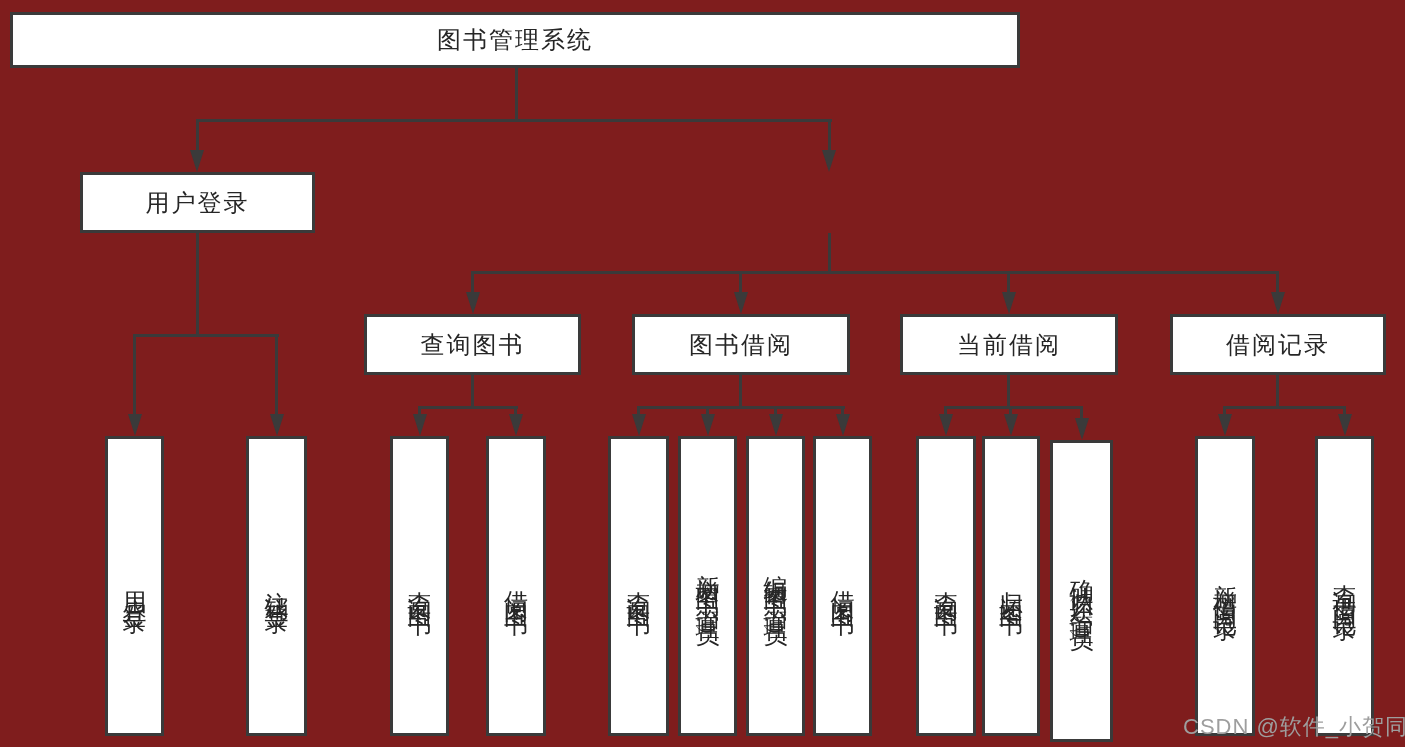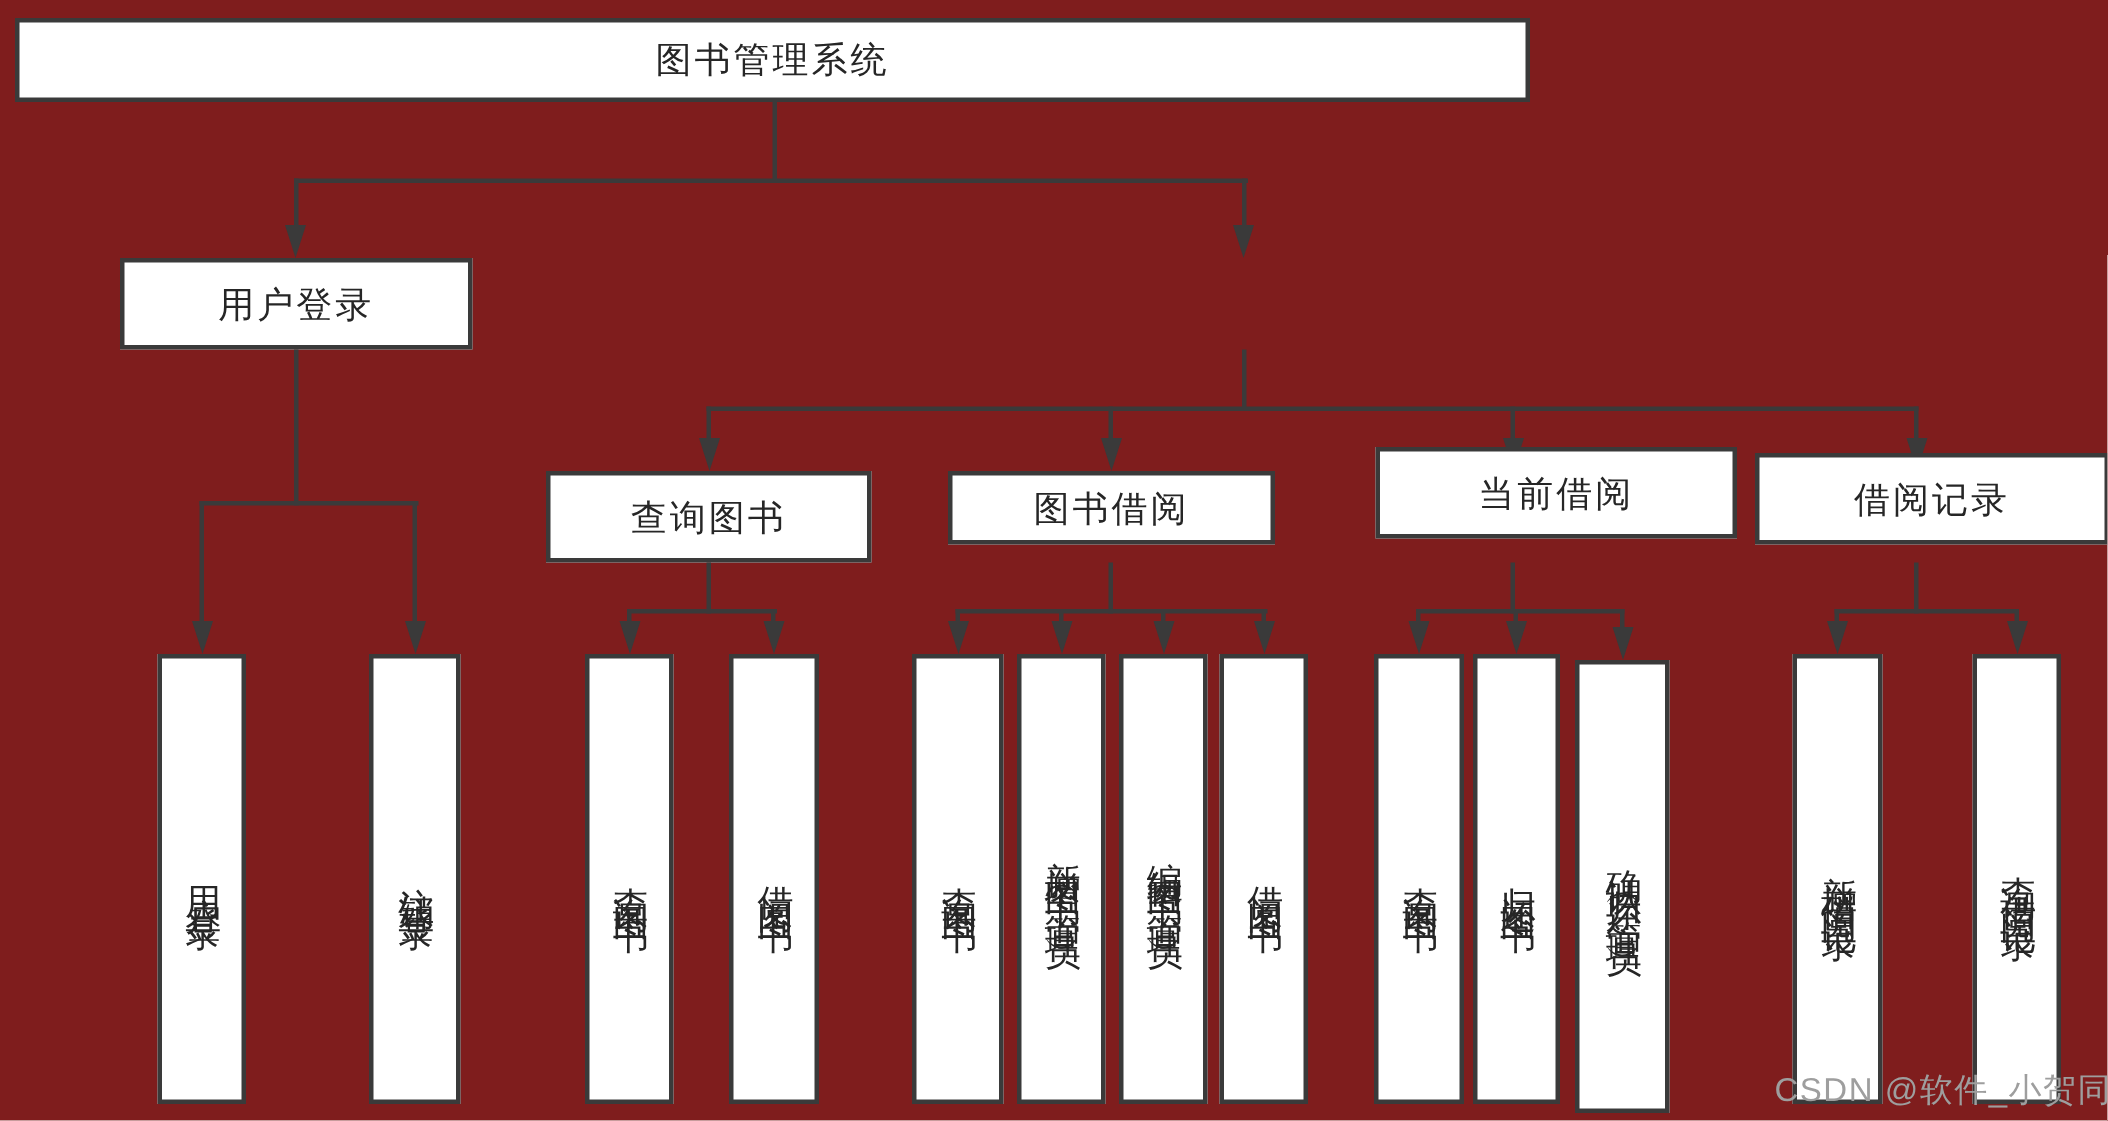--- a/index.html
+++ b/index.html
@@ -65,27 +65,27 @@
   <div class="vline" style="left:739px;top:271px;height:23px;"></div>
   <div class="tri" style="left:734px;top:292px;"></div>
   <div class="vline" style="left:1007px;top:271px;height:23px;"></div>
   <div class="tri" style="left:1002px;top:292px;"></div>
   <div class="vline" style="left:1276px;top:271px;height:23px;"></div>
   <div class="tri" style="left:1271px;top:292px;"></div>
 
   <div class="node" style="left:364px;top:314px;width:217px;height:61px;">
     <span class="lbl">查询图书</span>
   </div>
-  <div class="node" style="left:632px;top:314px;width:218px;height:49px;">
+  <div class="node" style="left:632px;top:314px;width:218px;height:61px;">
     <span class="lbl">图书借阅</span>
   </div>
-  <div class="node" style="left:900px;top:298px;width:241px;height:61px;margin-left:17px;">
+  <div class="node" style="left:900px;top:314px;width:218px;height:61px;">
     <span class="lbl">当前借阅</span>
   </div>
-  <div class="node" style="left:1170px;top:302px;width:236px;height:61px;">
+  <div class="node" style="left:1170px;top:314px;width:216px;height:61px;">
     <span class="lbl">借阅记录</span>
   </div>
 
   <div class="vline" style="left:471px;top:375px;height:34px;"></div>
   <div class="hline" style="left:418px;top:406px;width:100px;"></div>
   <div class="vline" style="left:418px;top:406px;height:10px;"></div>
   <div class="tri" style="left:413px;top:414px;"></div>
   <div class="vline" style="left:514px;top:406px;height:10px;"></div>
   <div class="tri" style="left:509px;top:414px;"></div>
 

